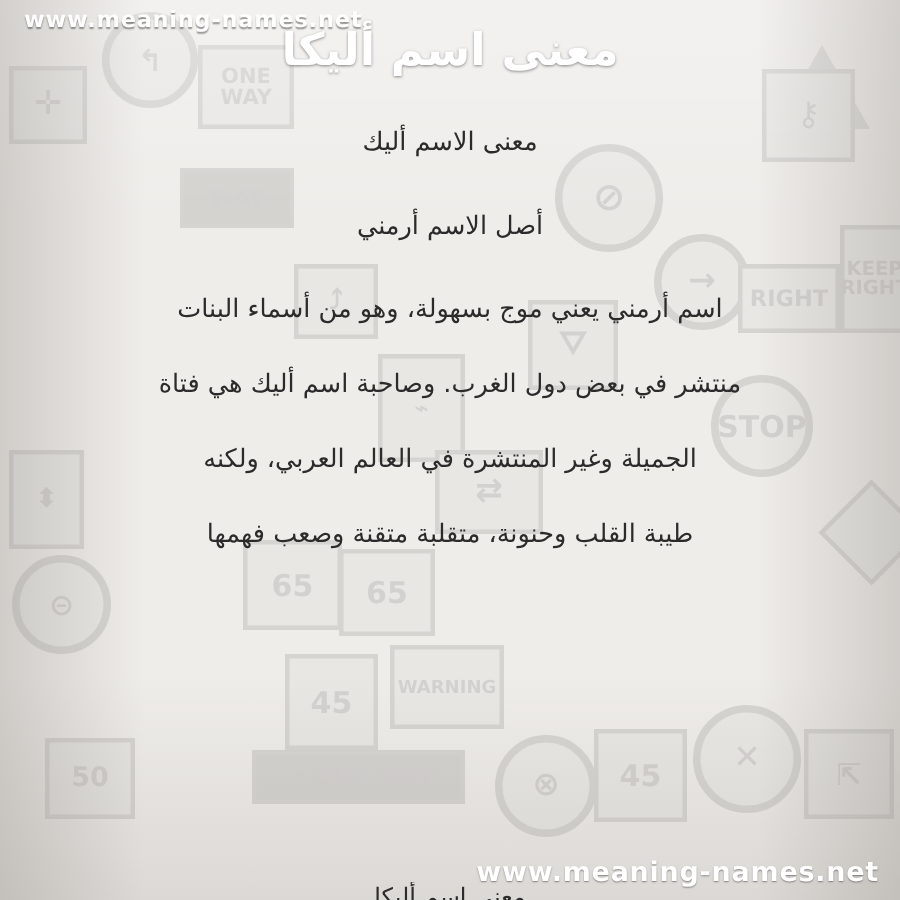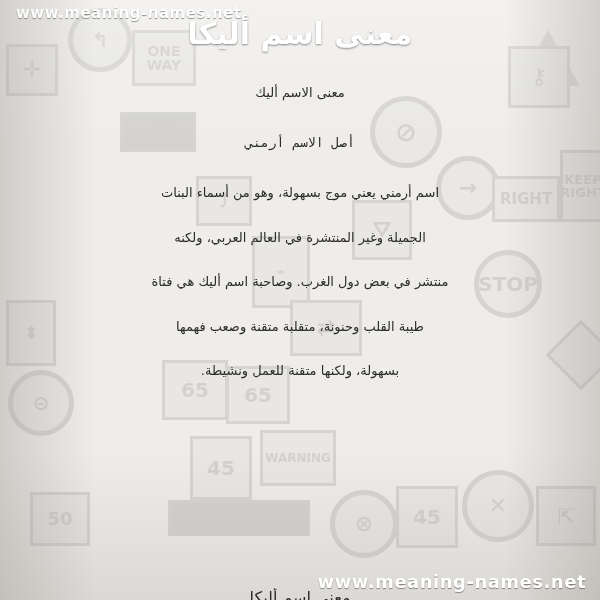--- a/index.html
+++ b/index.html
@@ -113,27 +113,27 @@
   #body-text {
     position: absolute;
     top: 84px;
     left: 26px;
     width: 548px;
     direction: rtl;
     text-align: center;
     color: #2b2b2b;
   }
   .line {
-    font-size: 13px;
+    font-size: 17px;
     line-height: 1.35;
     margin: 0 0 27px 0;
     white-space: nowrap;
   }
   .line-1 { margin-bottom: 33px; }
-  .line-2 { margin-bottom: 32px; font-family: Liberation Mono, monospace; }
+  .line-2 { margin-bottom: 32px; }
 
   #footer-partial {
     position: absolute;
     bottom: 0px;
     left: 0;
     width: 600px;
     text-align: center;
     direction: rtl;
     font-size: 16px;
     color: #2b2b2b;
@@ -183,24 +183,23 @@
   <div id="content">
 
     <div class="watermark" id="watermark-top">www.meaning-names.net</div>
 
     <div id="title">معنى اسم أليكا</div>
 
     <div id="body-text">
       <p class="line line-1">معنى الاسم أليك</p>
       <p class="line line-2">أصل الاسم أرمني</p>
       <p class="line">اسم أرمني يعني موج بسهولة، وهو من أسماء البنات</p>
+      <p class="line">منتشر في بعض دول الغرب. وصاحبة اسم أليك هي فتاة</p>
       <p class="line">الجميلة وغير المنتشرة في العالم العربي، ولكنه</p>
-      <p class="line">منتشر في بعض دول الغرب. وصاحبة اسم أليك هي فتاة</p>
       <p class="line">طيبة القلب وحنونة، متقلبة متقنة وصعب فهمها</p>
-      <p class="line">بسهولة، ولكنها متقنة للعمل ونشيطة.</p>
     </div>
 
     <div id="footer-partial">معنى اسم أليكا</div>
 
     <div class="watermark" id="watermark-bottom">www.meaning-names.net</div>
 
   </div>
 </div>
 
 </body></html>

